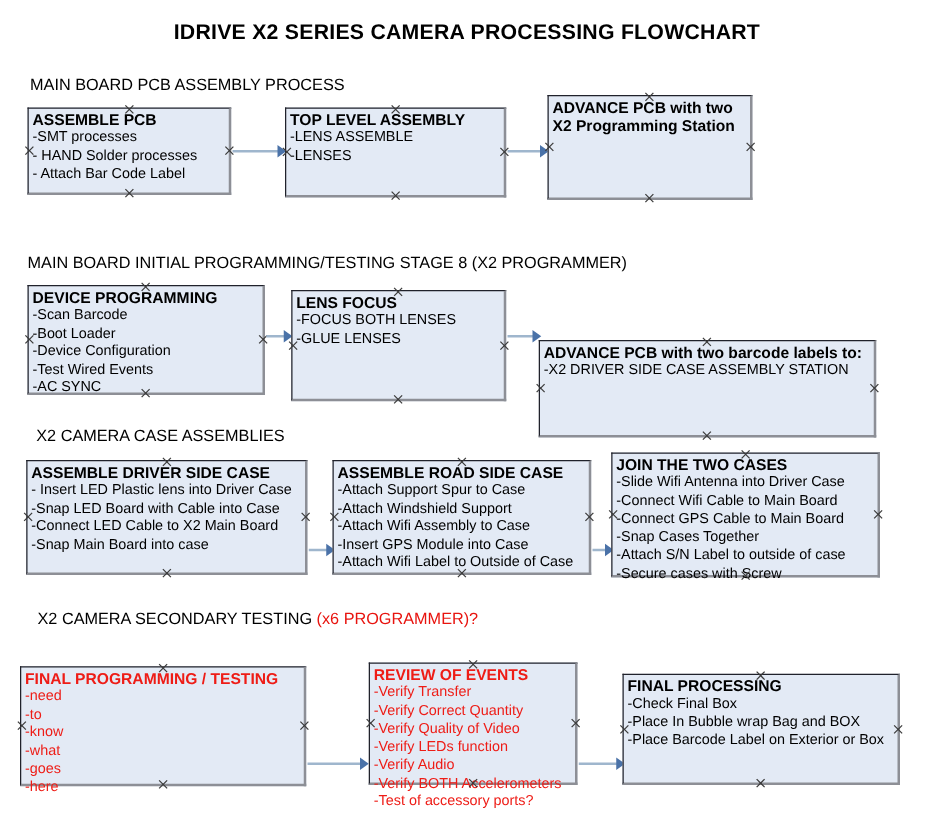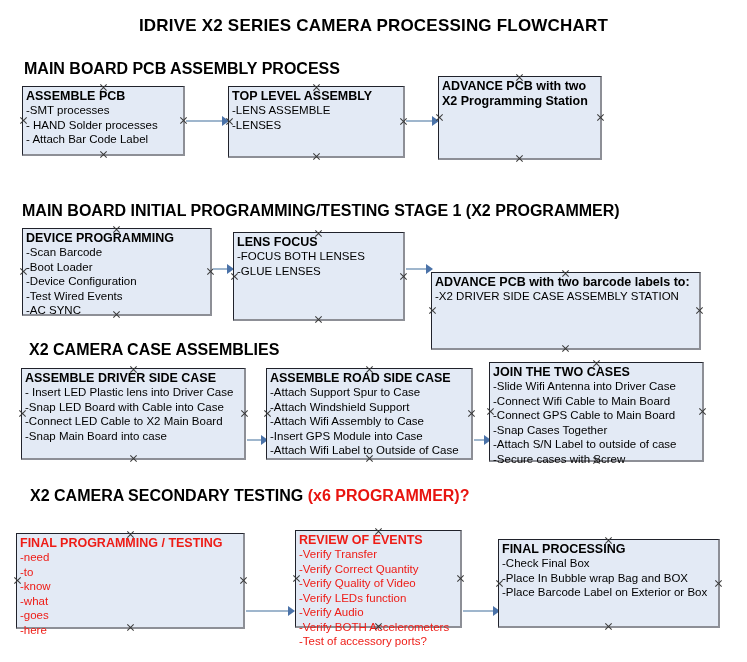--- a/index.html
+++ b/index.html
@@ -25,22 +25,22 @@
     top: 16px;
     width: 747px;
     text-align: center;
     font-size: 17px;
     font-weight: bold;
     letter-spacing: 0.2px;
     color: #000;
   }
   .section-title {
     position: absolute;
-    font-size: 16px;
-    font-weight: bold;
+    font-size: 13px;
+    font-weight: normal;
     color: #000;
     white-space: nowrap;
   }
   .section-title .accent {
     color: #e8140f;
   }
   
   .node {
     position: absolute;
     box-sizing: border-box;
@@ -151,21 +151,21 @@
     <div class="node-title">ADVANCE PCB with two</div>
     <div class="node-line"> X2 Programming Station</div>
     <div class="node-line"></div>
     <span class="handle" style="left:50%; top:0;"></span>
     <span class="handle" style="left:50%; top:100%;"></span>
     <span class="handle" style="left:0; top:50%;"></span>
     <span class="handle" style="left:100%; top:50%;"></span>
   </div>
 
   <div class="section-title" style="left:22px; top:202px;">
-    <span>MAIN BOARD INITIAL PROGRAMMING/TESTING STAGE 1 (X2 PROGRAMMER)</span>
+    <span>MAIN BOARD INITIAL PROGRAMMING/TESTING STAGE 8 (X2 PROGRAMMER)</span>
   </div>
 
   <div class="node" style="left:22px; top:228px; width:190px; height:88px;">
     <div class="node-title">DEVICE PROGRAMMING</div>
     <div class="node-line">-Scan Barcode</div>
     <div class="node-line">-Boot Loader</div>
     <div class="node-line">-Device Configuration</div>
     <div class="node-line">-Test Wired Events</div>
     <div class="node-line">-AC SYNC</div>
     <span class="handle" style="left:50%; top:0;"></span>

